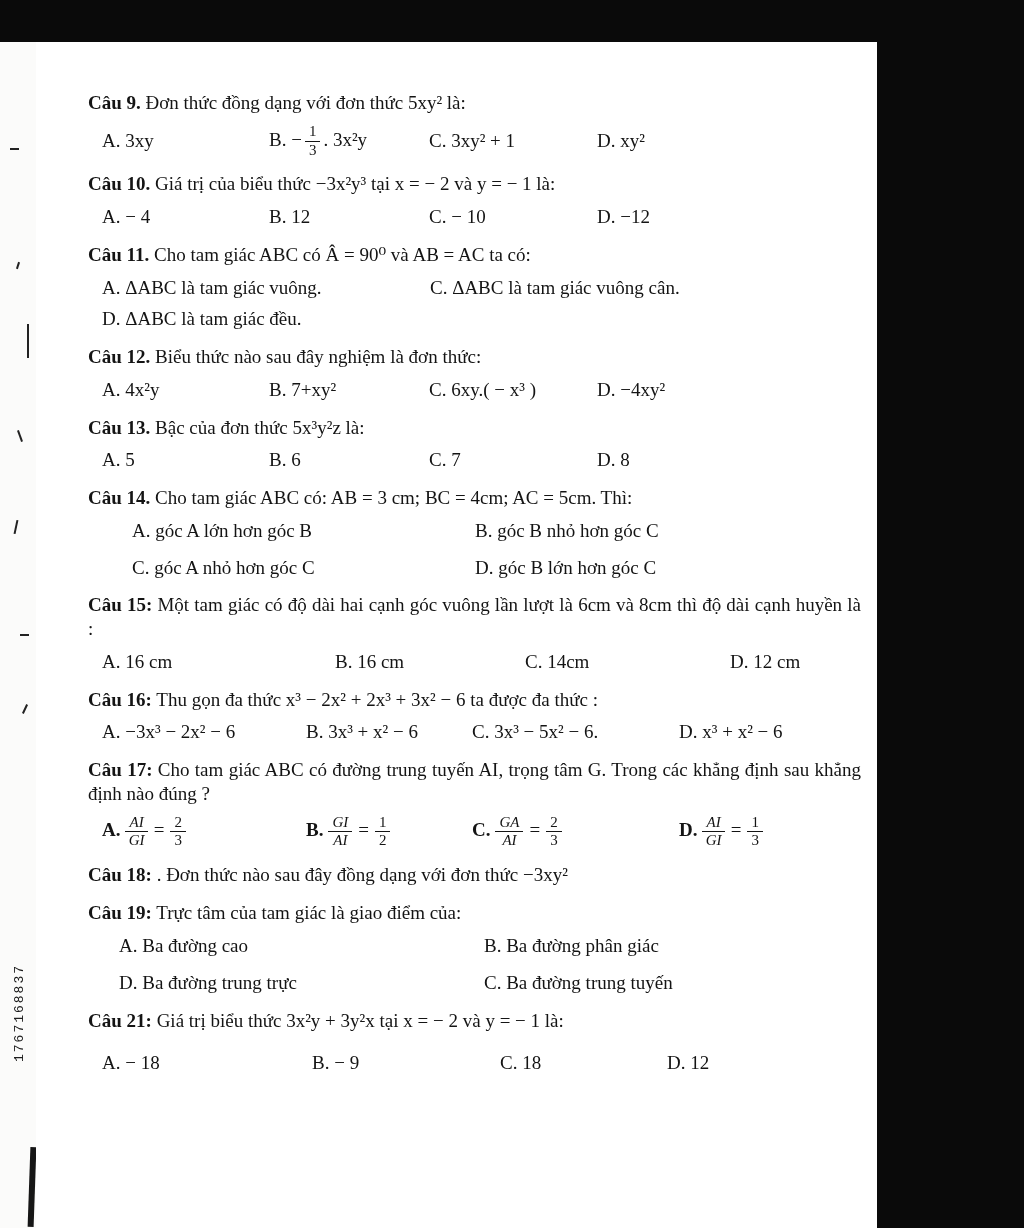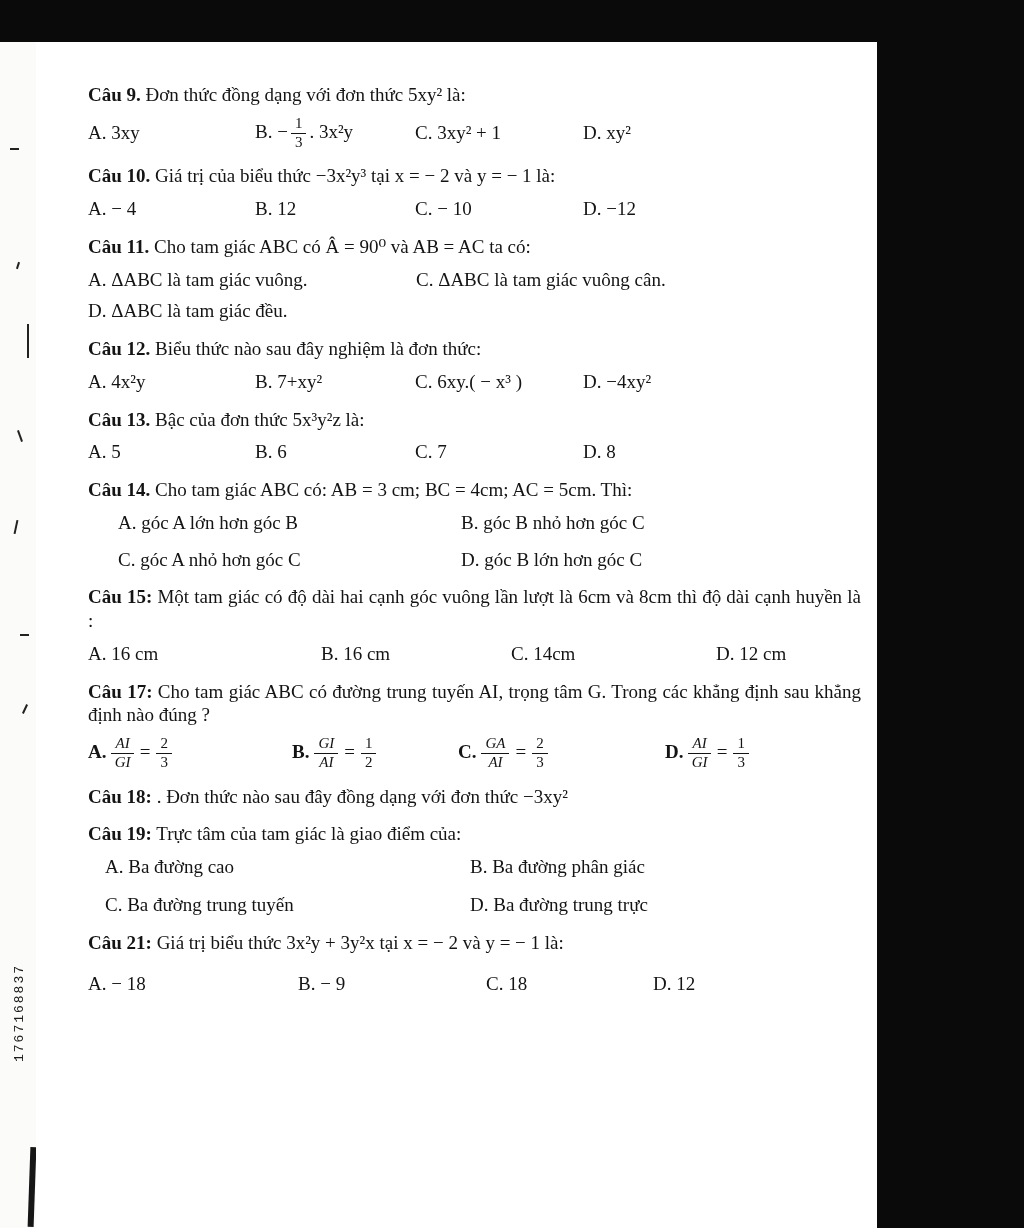--- a/index.html
+++ b/index.html
@@ -26,24 +26,24 @@
     writing-mode:vertical-rl; transform:rotate(180deg);
     font-size:13px; letter-spacing:2px; color:#1d1d1d;
     font-family:"Liberation Mono","DejaVu Sans Mono",monospace;
   }
   .page {
     position:absolute; left:36px; top:42px; width:841px; height:1186px;
     background:#ffffff; padding:32px 16px 8px 52px;
     font-size:19px; line-height:1.25;
   }
   .q-head { margin:14px 0 9px; }
-  .q:first-child .q-head { margin-top:9px; }
+  .q:first-child .q-head { margin-top:17px; }
   .q-label { font-weight:700; }
   .just { text-align:justify; }
-  .opts { display:grid; align-items:baseline; margin-bottom:2px; }
+  .opts { display:grid; align-items:baseline; margin-bottom:2px;margin-left:14px; }
   .opts.center { align-items:center; }
   .rows2 { row-gap:14px; }
   .g4a { grid-template-columns:167px 160px 168px 1fr; }
   .g4b { grid-template-columns:204px 166px 207px 1fr; }
   .g4c { grid-template-columns:233px 190px 205px 1fr; }
   .g4d { grid-template-columns:210px 188px 167px 1fr; }
   .g2a { grid-template-columns:320px 1fr;gap:8px; }
   .g2b { padding-left:30px; grid-template-columns:330px 1fr;gap:13px; }
   .g2c { padding-left:17px; grid-template-columns:365px 1fr; }
   .opt { white-space:nowrap; }
@@ -142,20 +142,29 @@
     <section class="q">
       <p class="q-head just"><b class="q-label">Câu 15:</b><span> Một tam giác có độ dài hai cạnh góc vuông lần lượt là 6cm và 8cm thì độ dài cạnh huyền là :</span></p>
       <div class="opts g4c">
         <span class="opt">A. 16 cm</span>
         <span class="opt">B. 16 cm</span>
         <span class="opt">C. 14cm</span>
         <span class="opt">D. 12 cm</span>
       </div>
     </section>
 
+    <section class="q">
+      <p class="q-head"><b class="q-label">Câu 16:</b><span> Thu gọn đa thức x³ − 2x² + 2x³ + 3x² − 6 ta được đa thức :</span></p>
+      <div class="opts g4b">
+        <span class="opt">A. −3x³ − 2x² − 6</span>
+        <span class="opt">B. 3x³ + x² − 6</span>
+        <span class="opt">C. 3x³ − 5x² − 6.</span>
+        <span class="opt">D. x³ + x² − 6</span>
+      </div>
+    </section>
 
     <section class="q">
       <p class="q-head just"><b class="q-label">Câu 17:</b><span> Cho tam giác ABC có đường trung tuyến AI, trọng tâm G. Trong các khẳng định sau khẳng định nào đúng ?</span></p>
       <div class="opts g4b center">
         <span class="opt">
           <span class="opt-letter">A.</span><span class="frac var">
               <span class="fnum">AI</span>
               <span class="fden">GI</span>
             </span><span class="eq">=</span><span class="frac">
               <span class="fnum">2</span>
@@ -194,22 +203,22 @@
 
     <section class="q">
       <p class="q-head"><b class="q-label">Câu 18:</b><span> . Đơn thức nào sau đây đồng dạng với đơn thức −3xy²</span></p>
     </section>
 
     <section class="q">
       <p class="q-head"><b class="q-label">Câu 19:</b><span> Trực tâm của tam giác là giao điểm của:</span></p>
       <div class="opts g2c rows2">
         <span class="opt">A. Ba đường cao</span>
         <span class="opt">B. Ba đường phân giác</span>
+        <span class="opt">D. Ba đường trung trực</span>
         <span class="opt">C. Ba đường trung tuyến</span>
-        <span class="opt">D. Ba đường trung trực</span>
       </div>
     </section>
 
 
     <section class="q">
       <p class="q-head"><b class="q-label">Câu 21:</b><span> Giá trị biểu thức 3x²y + 3y²x tại x = − 2 và y = − 1 là:</span></p>
       <div class="opts g4d" style="margin-top:18px;">
         <span class="opt">A. − 18</span>
         <span class="opt">B. − 9</span>
         <span class="opt">C. 18</span>

